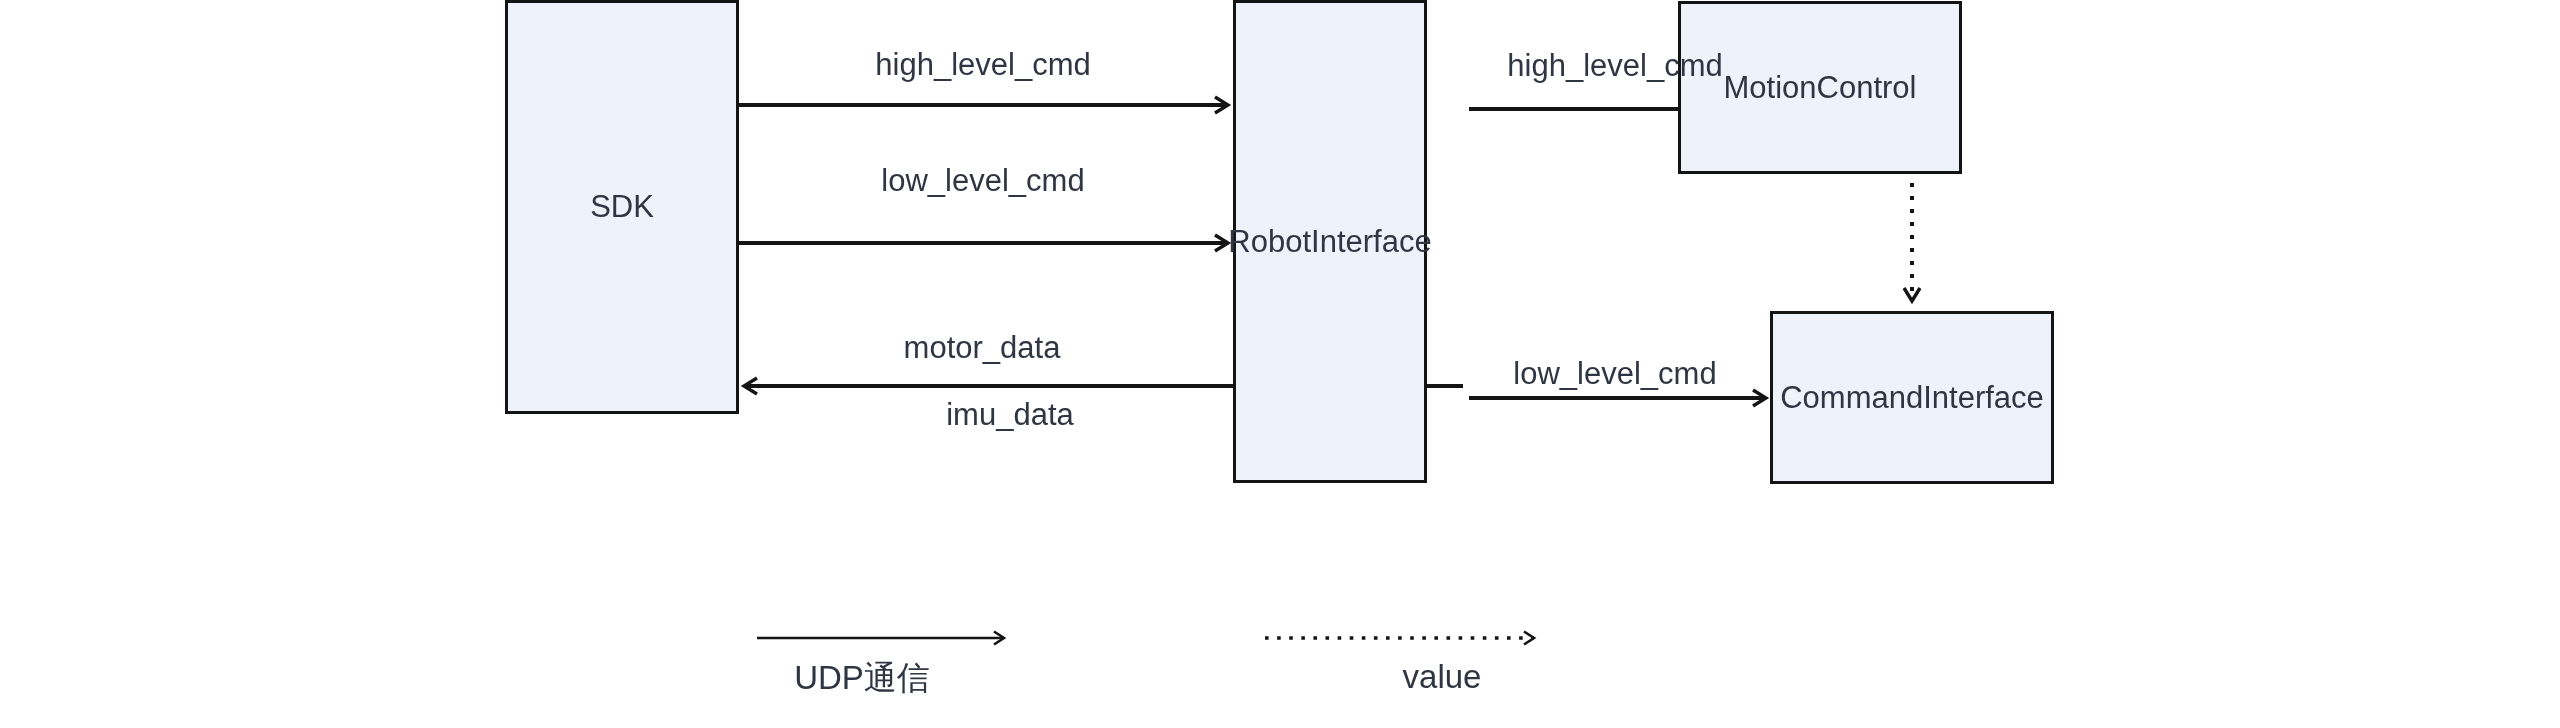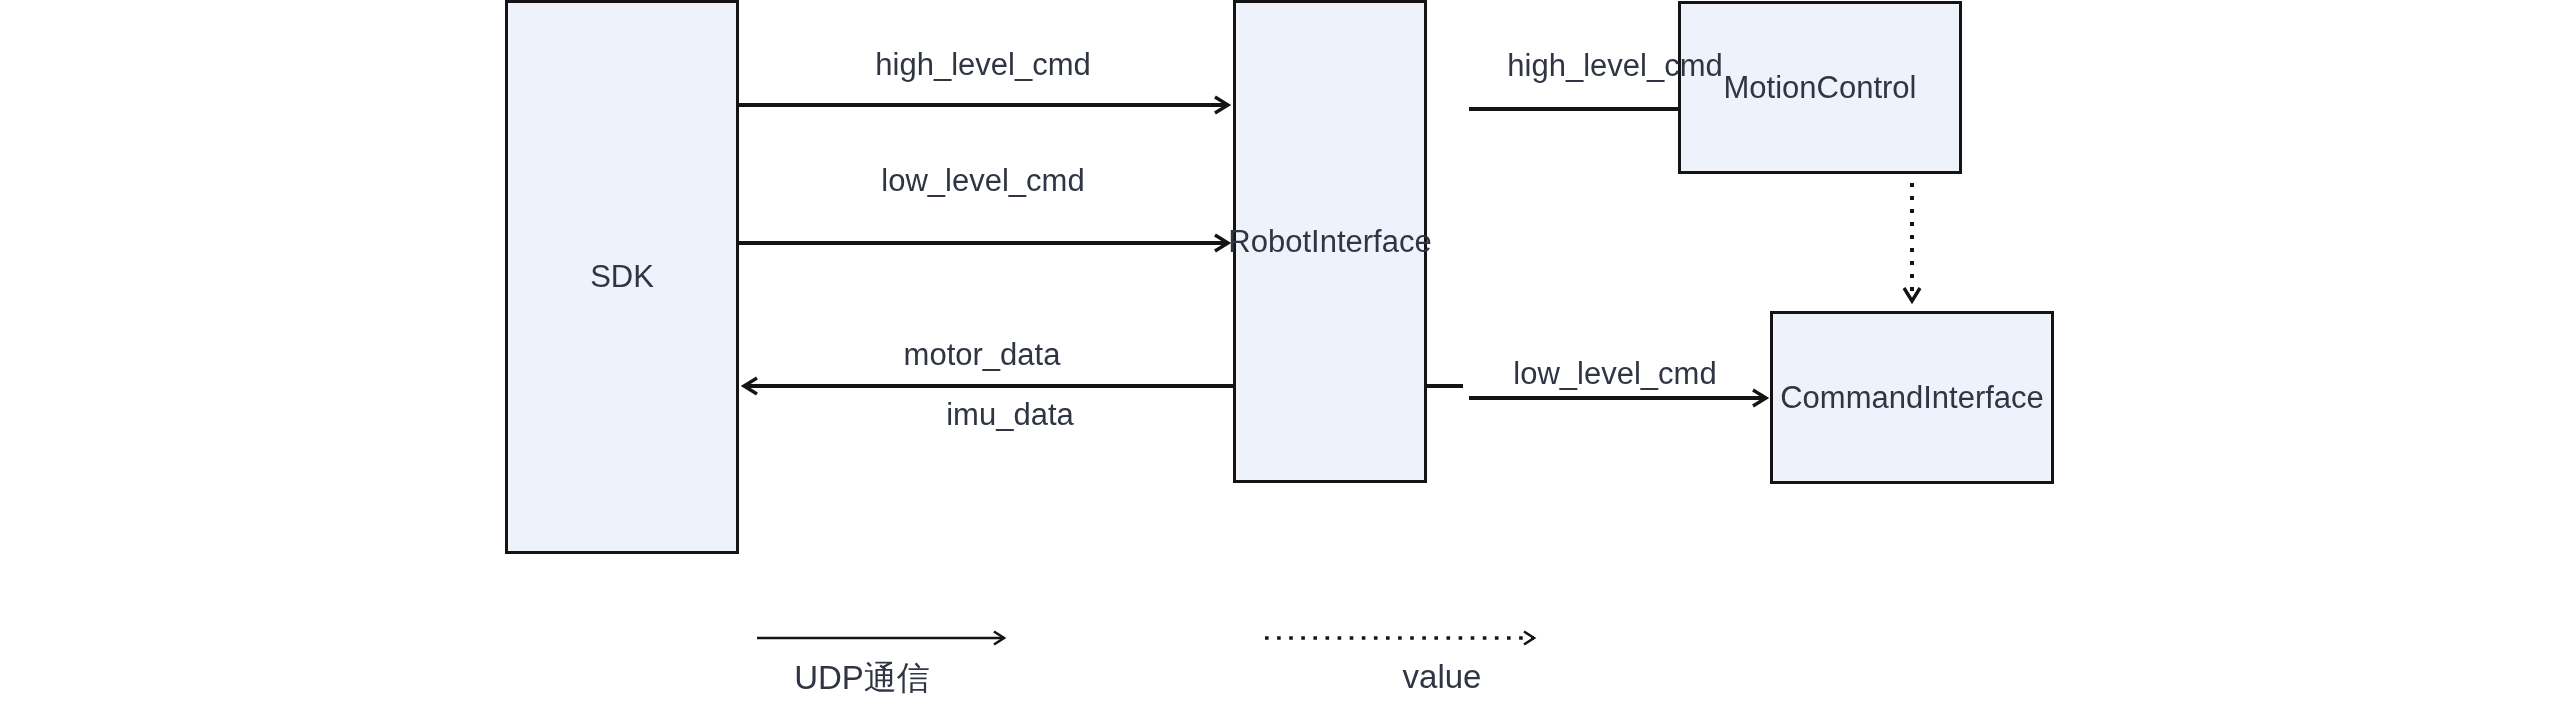--- a/index.html
+++ b/index.html
@@ -47,35 +47,35 @@
 
     <line x1="1469" y1="398" x2="1766" y2="398" stroke="#141414" stroke-width="4" marker-end="url(#head)"></line>
 
     <line x1="1912" y1="183" x2="1912" y2="301" stroke="#141414" stroke-width="4" stroke-dasharray="4 9" marker-end="url(#head)"></line>
 
     <line x1="757" y1="638" x2="1004" y2="638" stroke="#141414" stroke-width="2.6" marker-end="url(#head-sm)"></line>
 
     <line x1="1265" y1="638" x2="1534" y2="638" stroke="#141414" stroke-width="3.6" stroke-dasharray="3.6 8.5" marker-end="url(#head-sm)"></line>
   </svg>
 
-  <div class="node" style="left:505px;top:0px;width:234px;height:554px;">SDK</div>
+  <div class="node" style="left:505px;top:0px;width:234px;height:414px;">SDK</div>
 
   <div class="node" style="left:1233px;top:0px;width:194px;height:483px;">RobotInterface</div>
 
   <div class="node" style="left:1678px;top:1px;width:284px;height:173px;">MotionControl</div>
 
   <div class="node" style="left:1770px;top:311px;width:284px;height:173px;">CommandInterface</div>
 
   <div class="edge-label" style="left:983px;top:45px;">high_level_cmd</div>
 
   <div class="edge-label" style="left:983px;top:161px;">
     <div>low_level_cmd</div>
   </div>
 
-  <div class="edge-label" style="left:982px;top:335px;">motor_data</div>
+  <div class="edge-label" style="left:982px;top:328px;">motor_data</div>
 
   <div class="edge-label" style="left:1010px;top:395px;">imu_data</div>
 
   <div class="edge-label" style="left:1615px;top:46px;">high_level_cmd</div>
 
   <div class="edge-label" style="left:1615px;top:354px;">low_level_cmd</div>
 
   <div class="legend-label" style="left:862px;top:658px;">UDP通信</div>
 
   <div class="legend-label" style="left:1442px;top:657px;">value</div>

